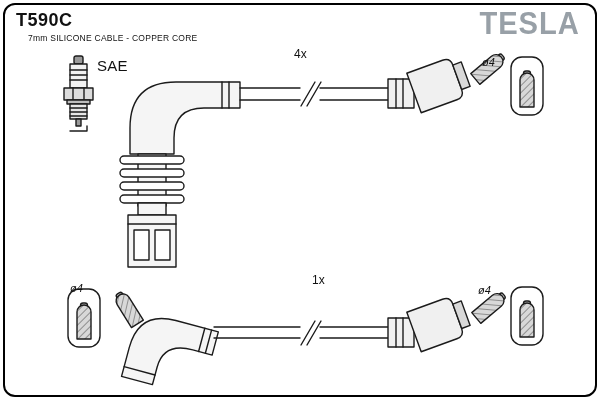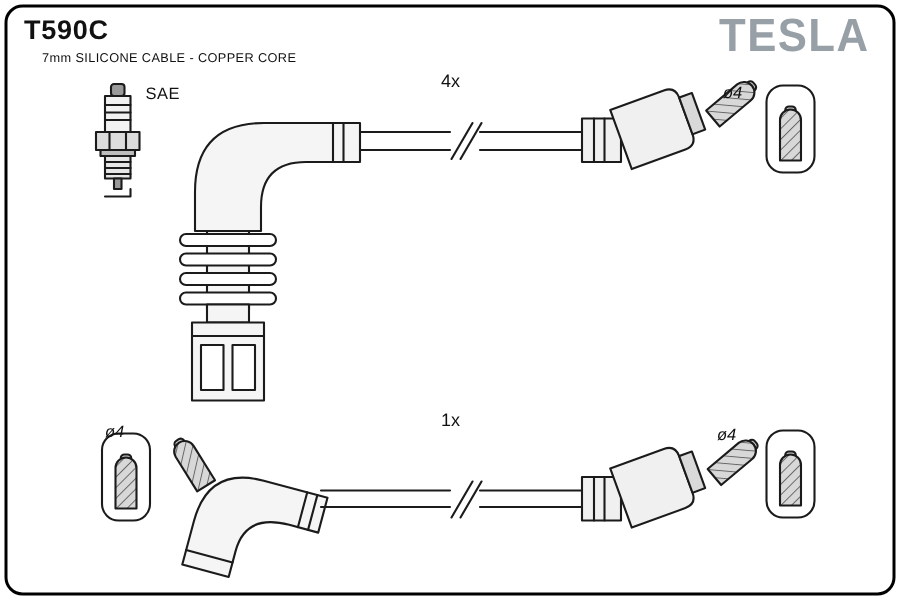--- a/index.html
+++ b/index.html
@@ -5,21 +5,21 @@
   html,body{margin:0;padding:0;background:#e9e9e9;}
   .stage{position:relative;width:600px;height:400px;background:var(--background,#fff);
          font-family:"Liberation Sans",sans-serif;color:#111;overflow:hidden;}
   .frame{position:absolute;inset:3px;border:2px solid #000;border-radius:12px;pointer-events:none;}
   .abs{position:absolute;}
   .part-number{left:16px;top:10px;font-size:18px;font-weight:700;letter-spacing:.5px;}
   .subtitle{left:28px;top:33px;font-size:8.5px;letter-spacing:.25px;}
   .brand{right:20px;top:6px;font-size:31px;font-weight:800;color:var(--brand-gray,#98a0a7);
          letter-spacing:1px;transform:scaleX(.94);transform-origin:right top;}
   .qty{font-size:12px;}
-  .small-lbl{font-size:11px;letter-spacing:.3px;}
+  .small-lbl{font-size:15px;letter-spacing:.3px;}
   .dia{font-size:11px;font-style:italic;}
   svg.diagram{position:absolute;inset:0;width:600px;height:400px;}
 </style>
 </head>
 <body>
 
 <div class="stage">
   <div class="frame"></div>
 
   <svg class="diagram" viewBox="0 0 600 400" aria-hidden="true">
@@ -120,17 +120,17 @@
       <use href="#boxedTerminal" transform="translate(527,316)"></use>
     </g>
   </svg>
 
   <div class="abs part-number">T590C</div>
   <div class="abs subtitle">7mm SILICONE CABLE - COPPER CORE</div>
   <div class="abs brand">TESLA</div>
 
   <div class="abs small-lbl" style="left:97px;top:57px">SAE</div>
   <div class="abs qty" style="left:294px;top:47px">4x</div>
-  <div class="abs qty" style="left:294px;top:273px">1x</div>
+  <div class="abs qty" style="left:312px;top:273px">1x</div>
   <div class="abs dia" style="left:482px;top:56px">ø4</div>
   <div class="abs dia" style="left:70px;top:282px">ø4</div>
   <div class="abs dia" style="left:478px;top:284px">ø4</div>
 </div>
 
 </body></html>

